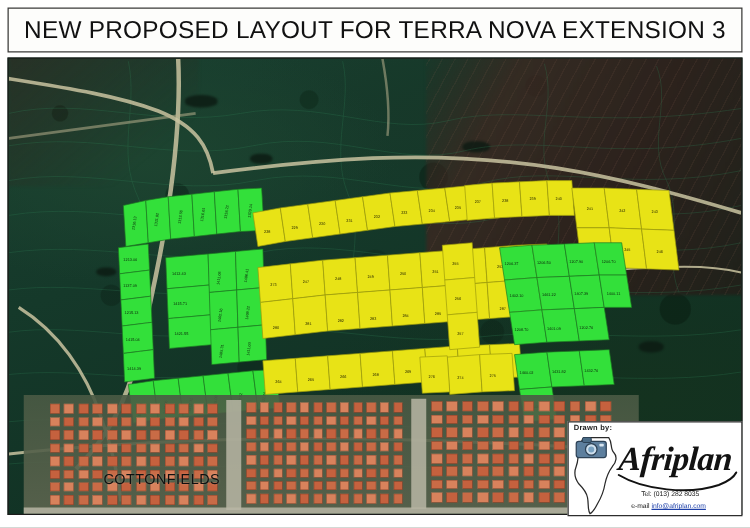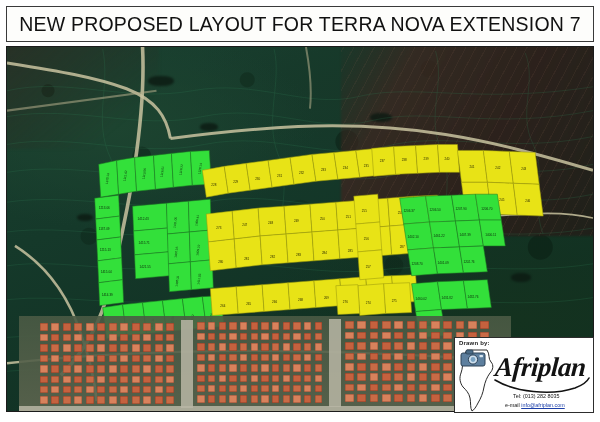--- a/index.html
+++ b/index.html
@@ -171,21 +171,21 @@
     font-size:5.4px;color:#141414;white-space:nowrap;
   }
   #logo-email .addr{color:#1c3fa8;text-decoration:underline;}
 </style>
 </head>
 <body>
 
 <div id="page">
 
   <div id="title-bar">
-    <div id="title-text">NEW PROPOSED LAYOUT FOR TERRA NOVA EXTENSION 7</div>
+    <div id="title-text">NEW PROPOSED LAYOUT FOR TERRA NOVA EXTENSION 3</div>
   </div>
 
   <div id="photo">
     <div id="photo-inner">
 
       <div class="terrain-base"></div>
       <div class="terrain-noise"></div>
       <div class="hill-mass"></div>
       <div class="hill-streaks"></div>
       <div class="hill-mass2"></div>
@@ -754,20 +754,21 @@
             <div class="roof" style="left: 67.6667%; top: 88.5%; width: 5.83333%; height: 9%; position: absolute; background: rgb(201, 107, 70);"></div>
             <div class="roof" style="left: 76%; top: 88.5%; width: 5.83333%; height: 9%; position: absolute; background: rgb(216, 130, 92);"></div>
             <div class="roof" style="left: 84.3333%; top: 88.5%; width: 5.83333%; height: 9%; position: absolute; background: rgb(197, 97, 62);"></div>
             <div class="roof" style="left: 92.6667%; top: 88.5%; width: 5.83333%; height: 9%; position: absolute; background: rgb(201, 107, 70);"></div>
           </div>
 
         <div class="tw-street" style="left:33%;top:4%;width:2.4%;height:86%;"></div>
         <div class="tw-street" style="left:63%;top:3%;width:2.4%;height:86%;"></div>
         <div class="tw-street" style="left:0%;top:88%;width:100%;height:5%;"></div>
 
+        <div id="cottonfields-label">COTTONFIELDS</div>
       </div>
 
     </div>
   </div>
 
   <div id="logo-panel">
     <div id="drawn-by">Drawn by:</div>
 
     <svg id="africa-shape" viewBox="0 0 46 66">
       <path d="M10,4 L30,4 C33,8 31,13 34,16 C37,19 36,24 33,27

